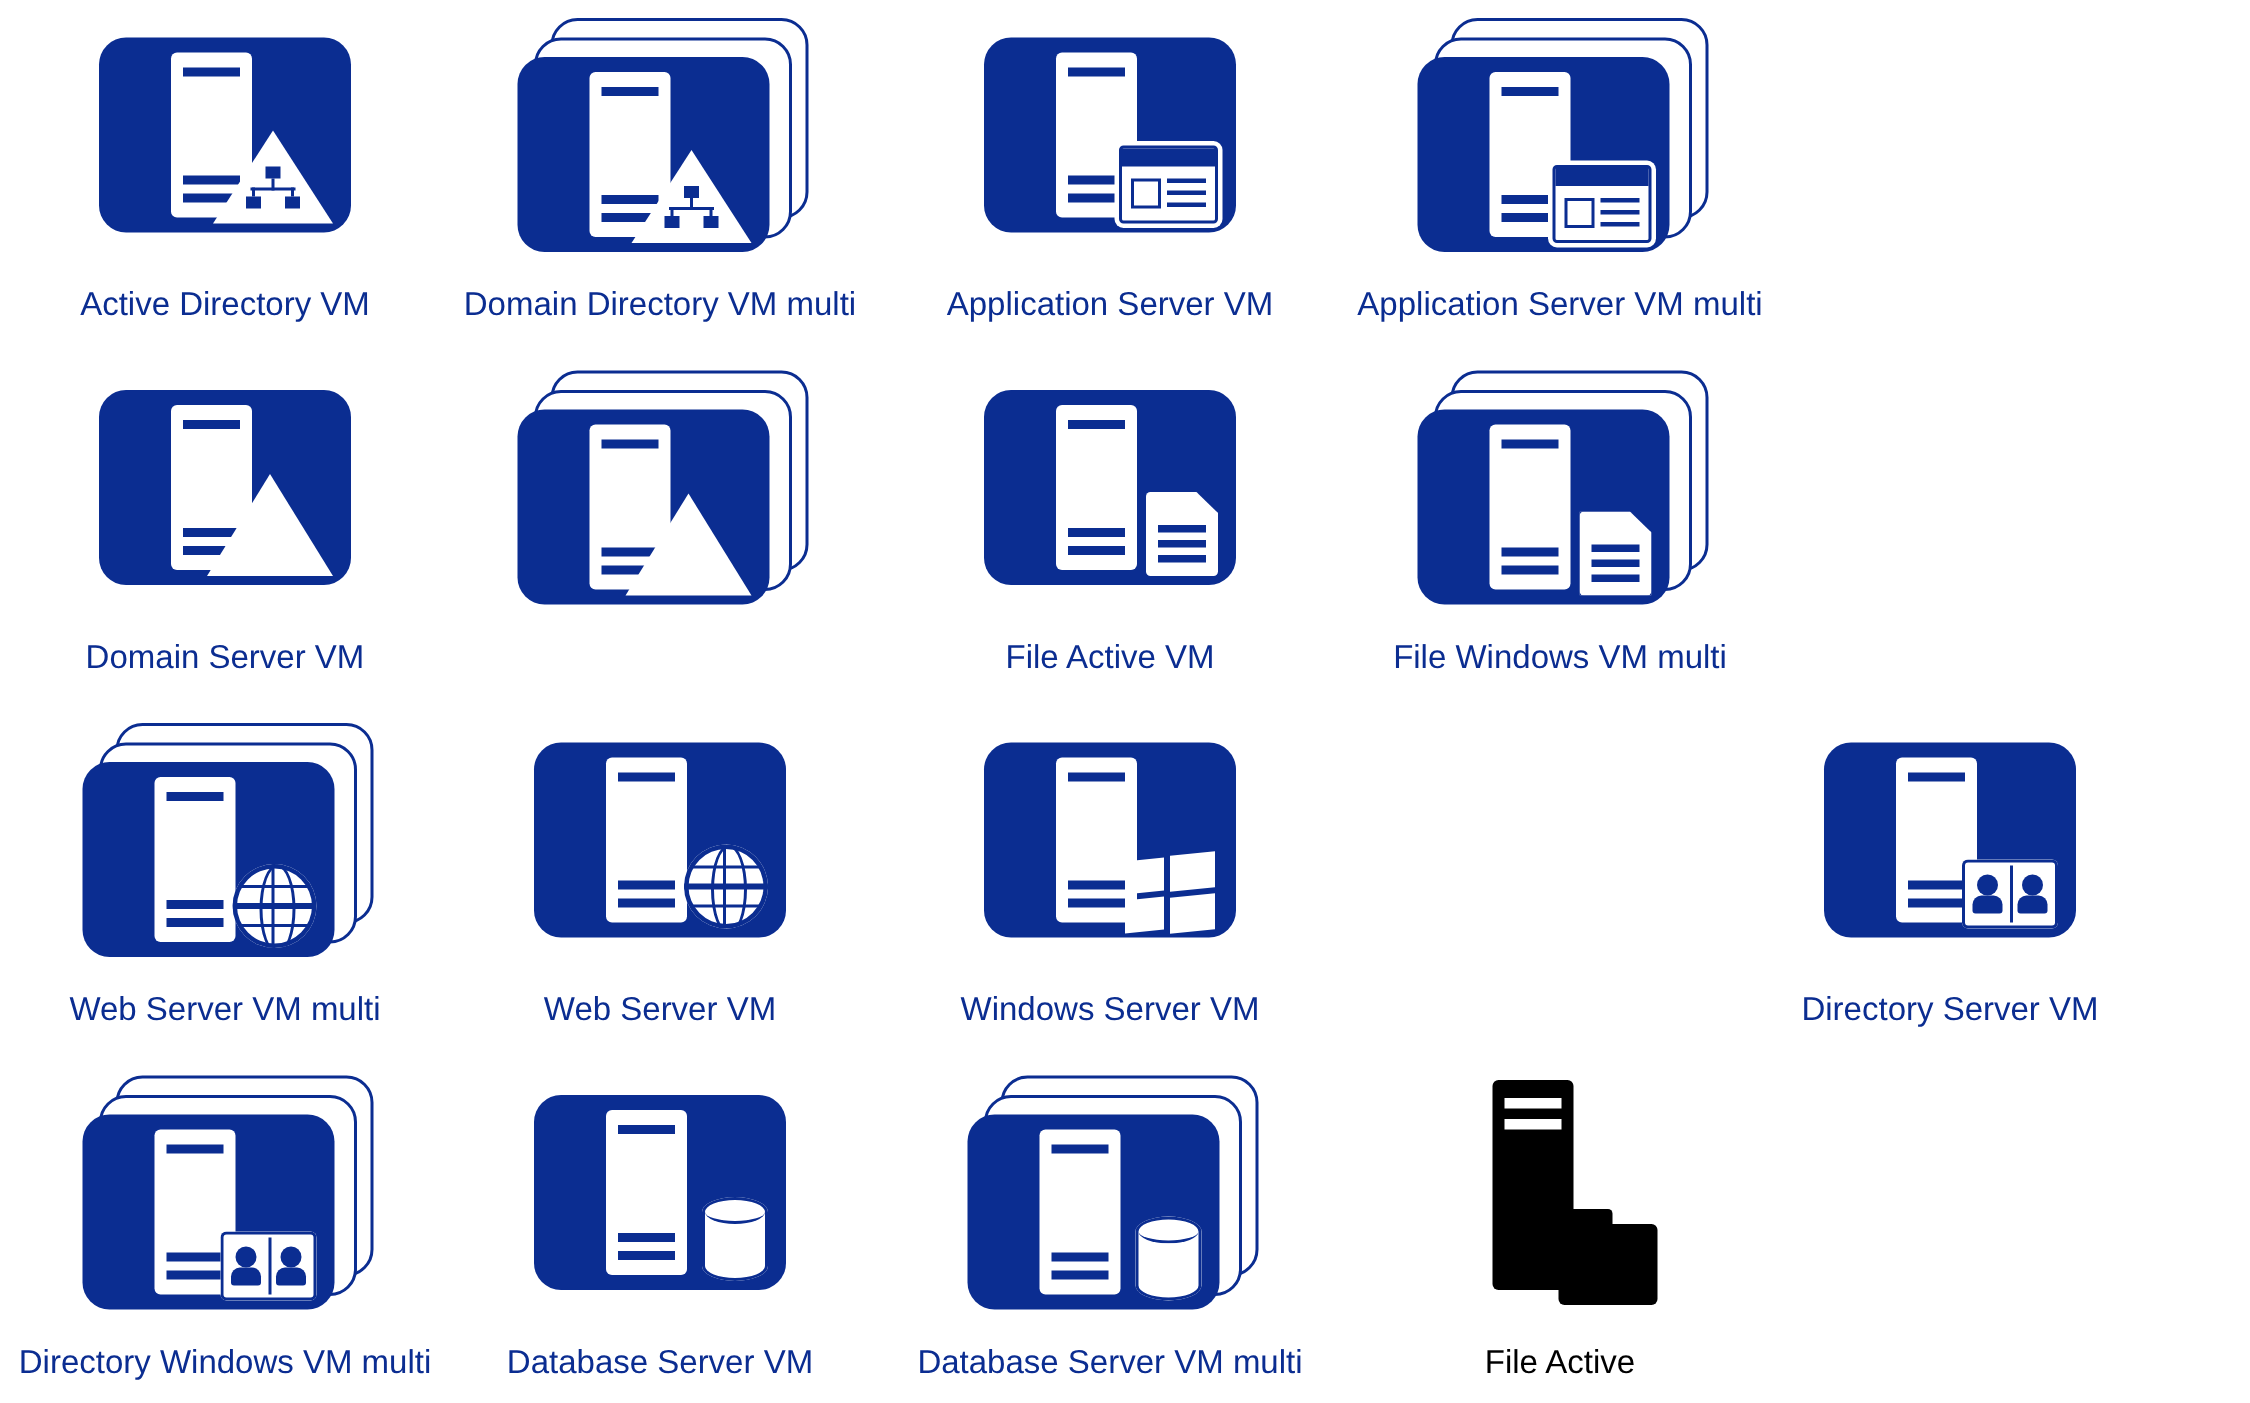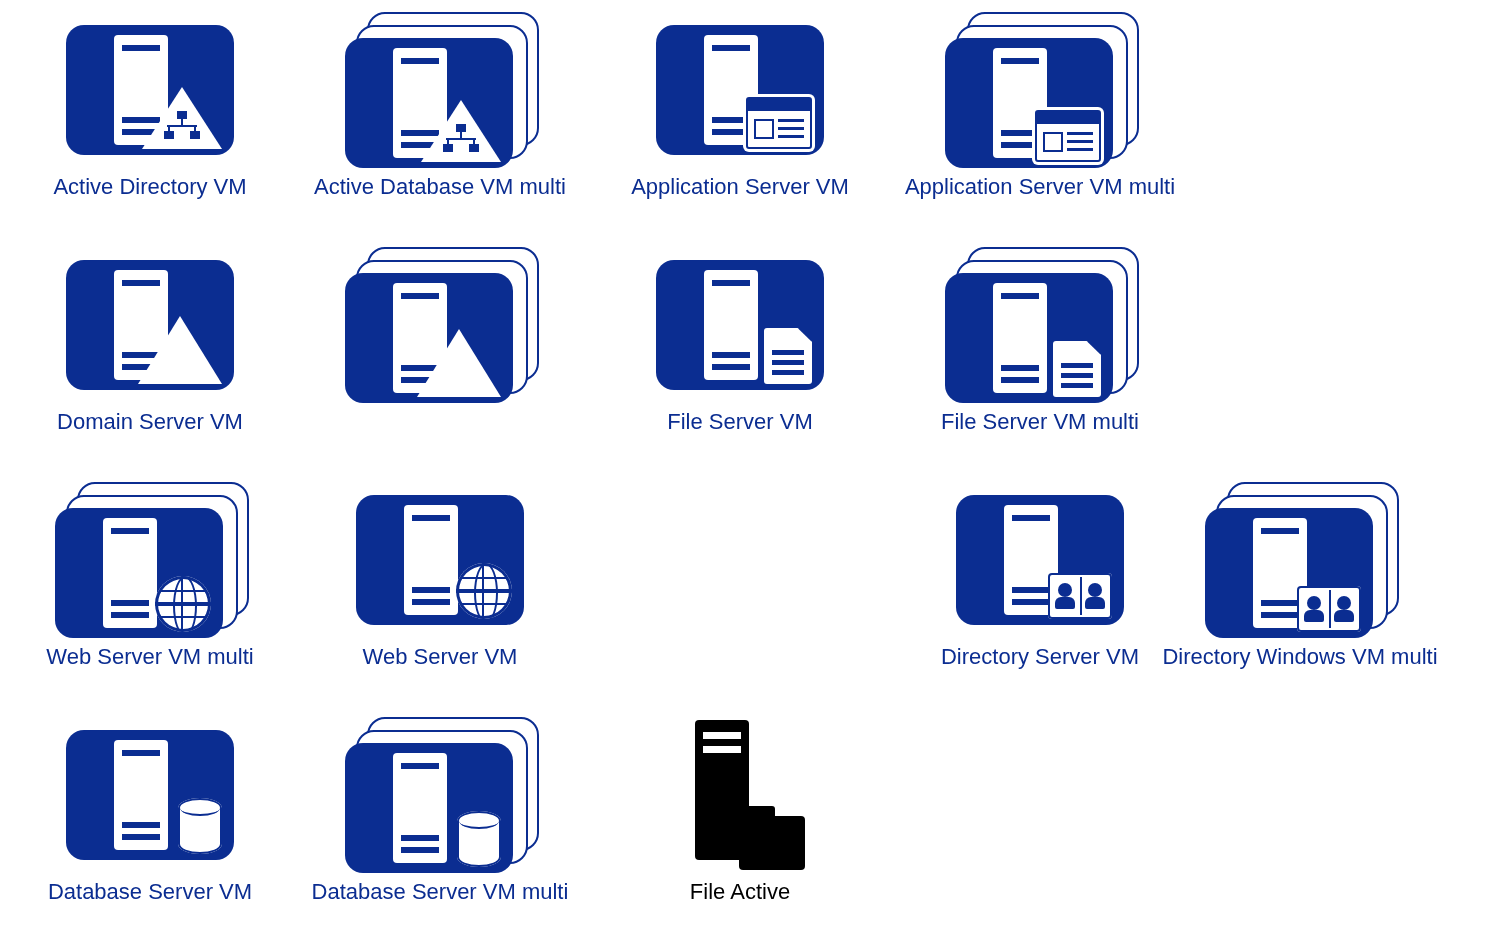--- a/index.html
+++ b/index.html
@@ -19,21 +19,21 @@
     column-gap: 0px;
     row-gap: 10px;
   }
   .cell {
     display: flex;
     flex-direction: column;
     align-items: center;
     justify-content: flex-start;
   }
   .label {
-    margin-top: 4px;
+    margin-top: 20px;
     font-size: 22px;
     text-align: center;
     white-space: nowrap;
   }
   .label.blue { color: #0b2d91; }
   .label.black { color: #000000; }
 
   .icon-stack {
     position: relative;
     width: 190px;
@@ -278,21 +278,21 @@
                 <div class="hq br"></div>
           <div class="line vline"></div>
                 <div class="line hline"></div>
                 <div class="line vl"></div>
                 <div class="line vr"></div>
         </div>
             </div>
           </div>
       </div>
     </div>
-    <div class="label blue">Active Database VM multi</div>
+    <div class="label blue">Domain Directory VM multi</div>
   </div>
 
   <div class="cell">
     <div class="icon-stack">
       <div class="card blue-fill single">
         <div class="tower">
             <div class="tower-slot top"></div>
             <div class="tower-slot b1"></div>
             <div class="tower-slot b2"></div>
           </div>
@@ -377,21 +377,21 @@
           </div>
         <div class="badge">
             <div class="doc-badge">
               <div class="dl d1"></div>
               <div class="dl d2"></div>
               <div class="dl d3"></div>
             </div>
           </div>
       </div>
     </div>
-    <div class="label blue">File Server VM</div>
+    <div class="label blue">File Active VM</div>
   </div>
 
   <div class="cell">
     <div class="icon-stack">
       <div class="card back1"></div>
         <div class="card back2"></div>
       <div class="card blue-fill front-multi">
         <div class="tower">
             <div class="tower-slot top"></div>
             <div class="tower-slot b1"></div>
@@ -399,21 +399,21 @@
           </div>
         <div class="badge">
             <div class="doc-badge">
               <div class="dl d1"></div>
               <div class="dl d2"></div>
               <div class="dl d3"></div>
             </div>
           </div>
       </div>
     </div>
-    <div class="label blue">File Server VM multi</div>
+    <div class="label blue">File Windows VM multi</div>
   </div>
 
   <div class="cell empty-cell"></div>
 
   <div class="cell">
     <div class="icon-stack">
       <div class="card back1"></div>
         <div class="card back2"></div>
       <div class="card blue-fill front-multi">
         <div class="tower">
@@ -446,20 +446,40 @@
               <div class="lat la"></div>
               <div class="lat lb"></div>
               <div class="mer"></div>
             </div>
           </div>
       </div>
     </div>
     <div class="label blue">Web Server VM</div>
   </div>
 
+  <div class="cell">
+    <div class="icon-stack">
+      <div class="card blue-fill single">
+        <div class="tower">
+            <div class="tower-slot top"></div>
+            <div class="tower-slot b1"></div>
+            <div class="tower-slot b2"></div>
+          </div>
+        <div class="badge">
+            <div class="win">
+              <div class="pane p1"></div>
+              <div class="pane p2"></div>
+              <div class="pane p3"></div>
+              <div class="pane p4"></div>
+            </div>
+          </div>
+      </div>
+    </div>
+    <div class="label blue">Windows Server VM</div>
+  </div>
 
 
   <div class="cell empty-cell"></div>
 
   <div class="cell">
     <div class="icon-stack">
       <div class="card blue-fill single">
         <div class="tower">
             <div class="tower-slot top"></div>
             <div class="tower-slot b1"></div>

